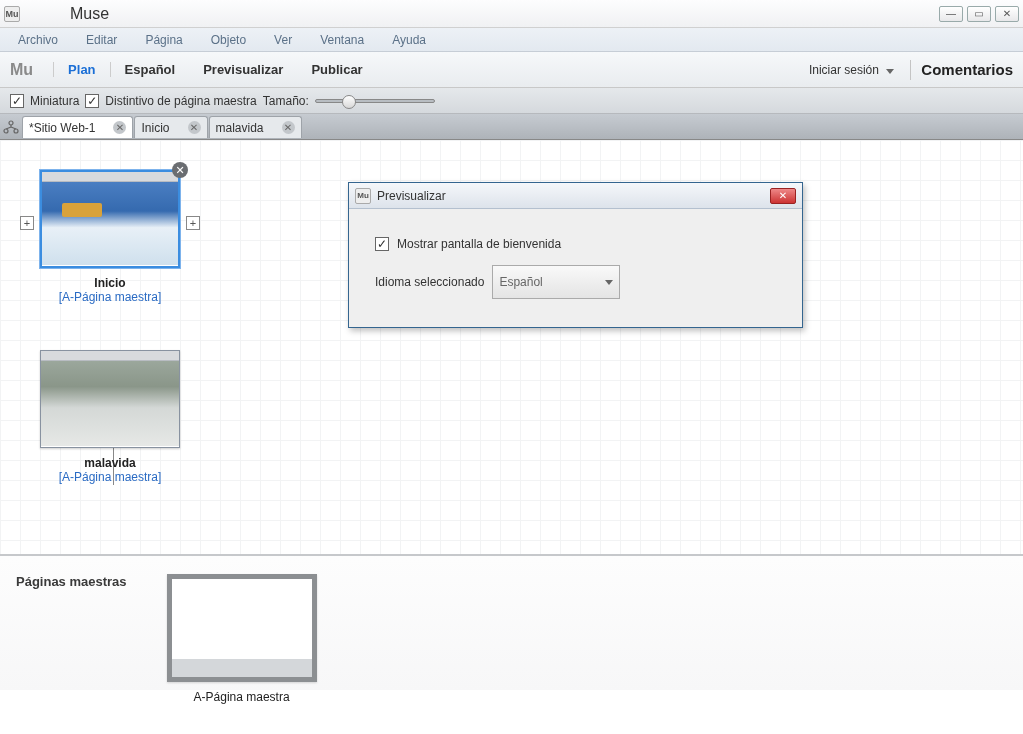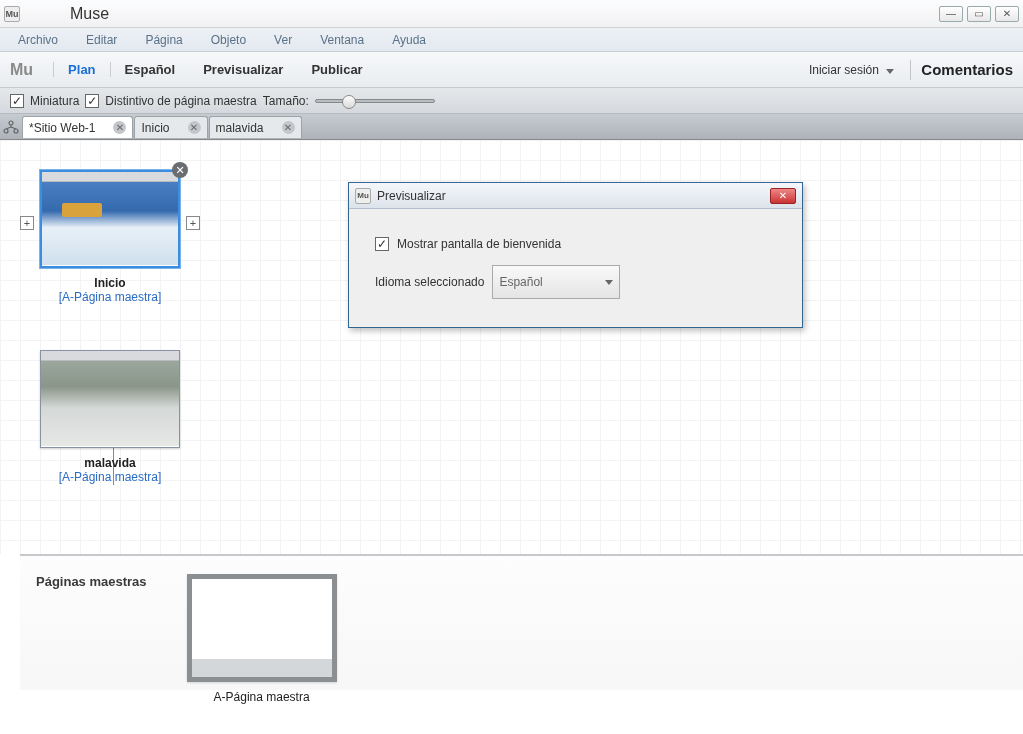--- a/index.html
+++ b/index.html
@@ -49,21 +49,21 @@
 .thumb-img.snow { background: linear-gradient(180deg,#4a7ec2 0%,#356aaf 35%,#e8f0f7 55%,#cfe0ed 100%); position: relative; }
 .thumb-img.snow::after { content:''; position:absolute; left:15%; top:25%; width:40px; height:14px; background:#d9a23a; border-radius:2px; }
 .thumb-img.ice { background: linear-gradient(180deg,#9ba79c 0%,#8a9689 30%,#d4d8d6 55%,#e6e8e6 100%); }
 .page-name { font-size: 12px; font-weight: bold; color: #222; margin-top: 8px; }
 .page-master { font-size: 12px; color: #2a6bc4; }
 .add-handle { position: absolute; width: 14px; height: 14px; border: 1px solid #888; background: #fff; display: flex; align-items: center; justify-content: center; font-size: 11px; color: #555; cursor: pointer; }
 .del-handle { position: absolute; width: 16px; height: 16px; background: #6a6d71; border-radius: 50%; color: #fff; display:flex; align-items:center; justify-content:center; font-size:11px; cursor:pointer; }
 .connector { position: absolute; width: 1px; background: #888; }
 
 
-.masters { height: 136px; border-top: 2px solid #c6c8cb; background: linear-gradient(#fdfdfd,#f7f7f8); padding: 18px 16px; display: flex; align-items: flex-start; gap: 40px; margin-left: 20px; }
+.masters { height: 136px; border-top: 2px solid #c6c8cb; background: linear-gradient(#fdfdfd,#f7f7f8); padding: 18px 16px; display: flex; align-items: flex-start; gap: 40px; }
 .masters-title { font-size: 13px; font-weight: bold; color: #3a3a3a; }
 .master-thumb-box { text-align: center; }
 .master-thumb { width: 150px; height: 108px; border: 5px solid #8c8f92; background: #fff; box-shadow: 0 1px 2px rgba(0,0,0,0.15); }
 .master-thumb .footer { height: 18px; background: #d4d7da; margin-top: 80px; }
 .master-name { font-size: 12px; font-weight: normal; color: #222; margin-top: 8px; }
 
 
 .dialog { position: absolute; left: 348px; top: 182px; width: 455px; background: #efefef; border: 1px solid #34658f; box-shadow: 2px 3px 6px rgba(0,0,0,0.25); z-index: 50; }
 .dlg-titlebar { height: 26px; background: linear-gradient(#f5f7fa,#dde3eb); border-bottom: 1px solid #b4c0cf; display: flex; align-items: center; padding: 0 6px; }
 .dlg-titlebar .app-icon { width: 16px; height: 16px; background: #eee; border: 1px solid #aaa; font-size: 8px; font-weight: bold; text-align: center; line-height: 14px; color: #555; border-radius: 2px; margin-right: 6px; }

